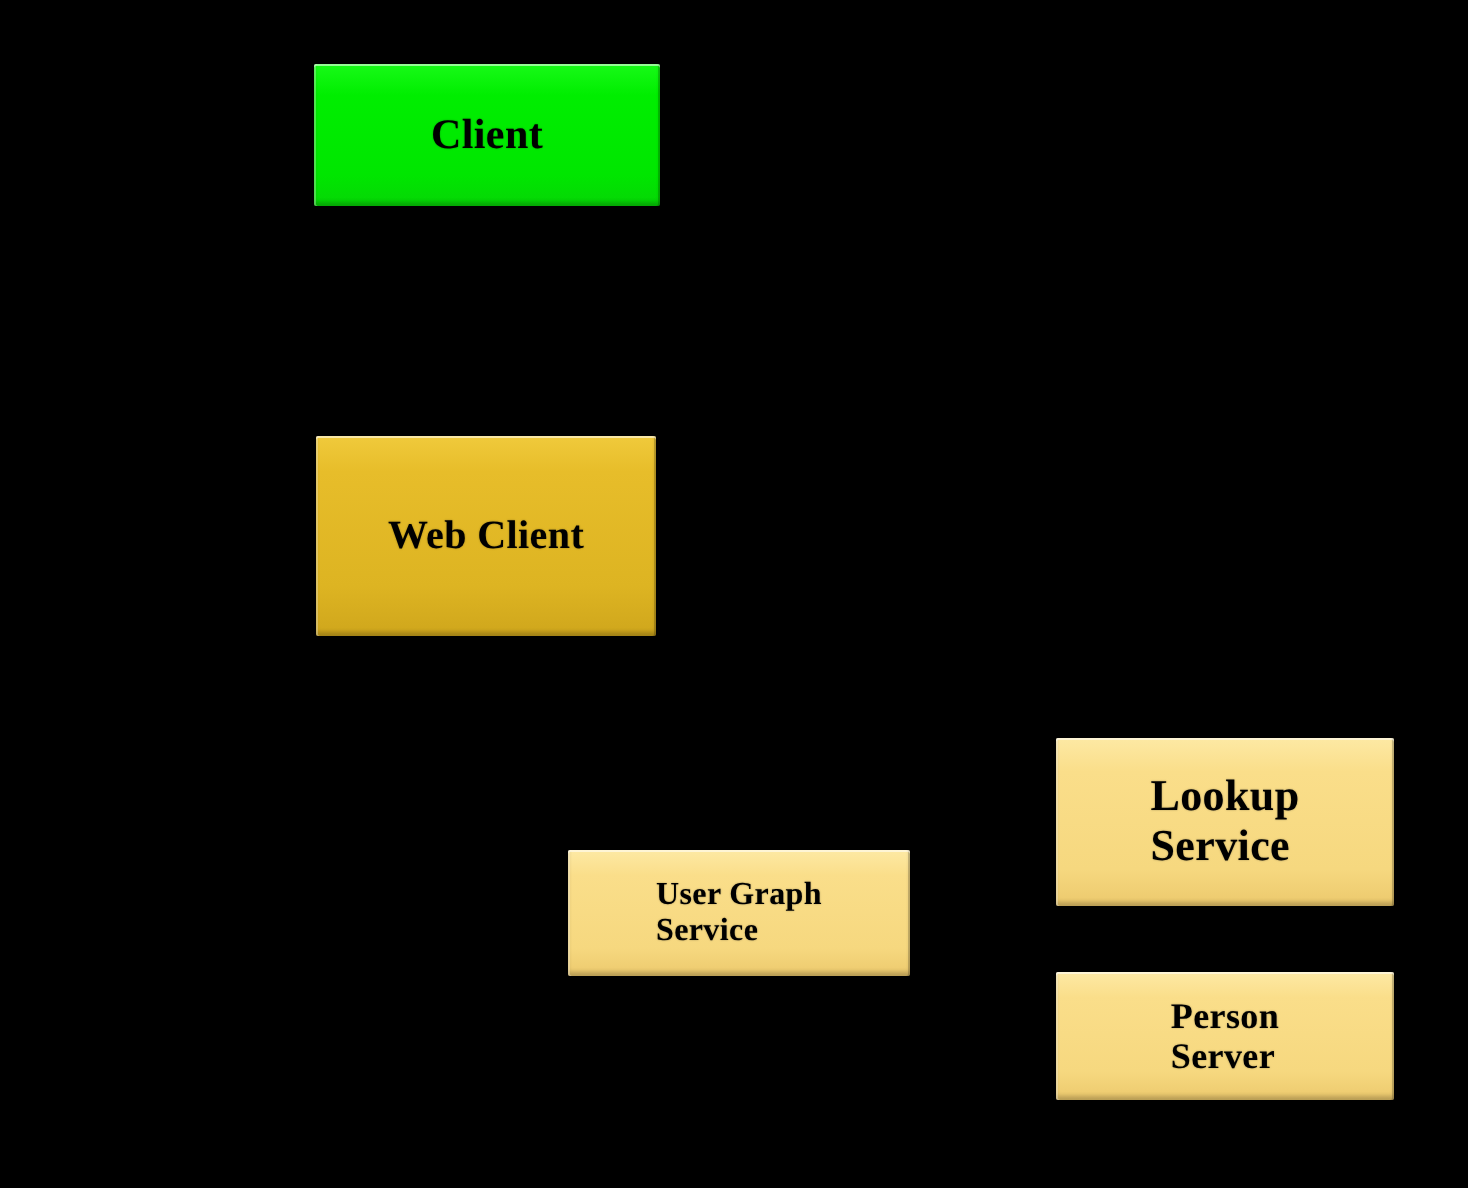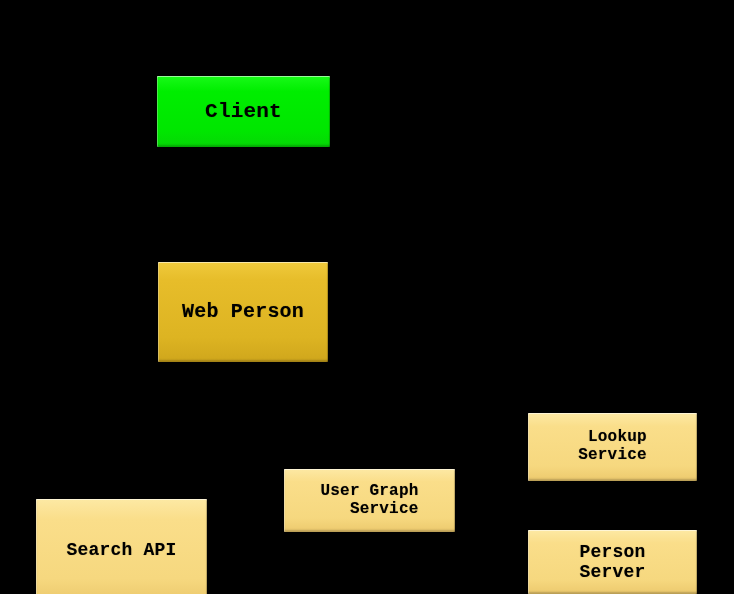--- a/index.html
+++ b/index.html
@@ -18,36 +18,35 @@
     position: relative;
     width: 734px;
     height: 594px;
     background: #000000;
   }
   .node {
     position: absolute;
     display: flex;
     align-items: center;
     justify-content: center;
-    text-align: right;
+    text-align: left;
     box-sizing: border-box;
     color: #000000;
-    font-family: Liberation Mono, monospace;
+    font-family: Liberation Serif, serif;
     font-weight: bold;
     letter-spacing: 0.2px;
     line-height: 1.12;
     border-radius: 1px;
     box-shadow:
       0 3px 5px rgba(0,0,0,0.85),
       inset 0 1px 0 rgba(255,255,255,0.55),
       inset 1px 0 0 rgba(255,255,255,0.30),
       inset -1px 0 0 rgba(0,0,0,0.18),
       inset 0 -2px 2px rgba(0,0,0,0.22);
     text-shadow: 0 0 1px rgba(0,0,0,0.35);
-    margin-top: 44px;
   }
   .node .label {
     display: block;
     white-space: pre-line;
     padding: 0 6px;
   }
 
   
   #node-client {
     left: 157px;  top: 32px;
@@ -68,52 +67,49 @@
     background: linear-gradient(180deg, #fde9a4 0%, #fade8a 20%, #f6d87f 78%, #ecc96d 100%);
   }
   #node-search-api {
     left: 36px;   top: 455px;
     width: 171px; height: 102px;
     font-size: 18px;
     background: linear-gradient(180deg, #fde9a4 0%, #fade8a 20%, #f6d87f 78%, #ecc96d 100%);
   }
   #node-lookup-service {
     left: 528px;  top: 369px;
-    width: 169px; height: 68px;
-    font-size: 16px;
+    width: 169px; height: 84px;
+    font-size: 22px;
     background: linear-gradient(180deg, #fde9a4 0%, #fade8a 20%, #f6d87f 78%, #ecc96d 100%);
   }
   #node-person-server {
     left: 528px;  top: 486px;
     width: 169px; height: 64px;
     font-size: 18px;
     background: linear-gradient(180deg, #fde9a4 0%, #fade8a 20%, #f6d87f 78%, #ecc96d 100%);
   }
 </style>
 </head>
 <body>
 
 <div id="canvas">
 
   <div class="node" id="node-client">
     <span class="label">Client</span>
   </div>
 
   <div class="node" id="node-web-server">
-    <span class="label">Web Person</span>
+    <span class="label">Web Client</span>
   </div>
 
   <div class="node" id="node-user-graph-service">
     <span class="label">User Graph
 Service</span>
   </div>
 
-  <div class="node" id="node-search-api">
-    <span class="label">Search API</span>
-  </div>
 
   <div class="node" id="node-lookup-service">
     <span class="label">Lookup
 Service</span>
   </div>
 
   <div class="node" id="node-person-server">
     <span class="label">Person
 Server</span>
   </div>

